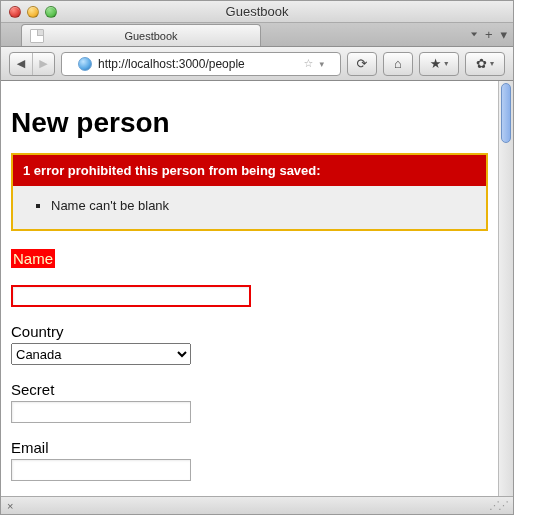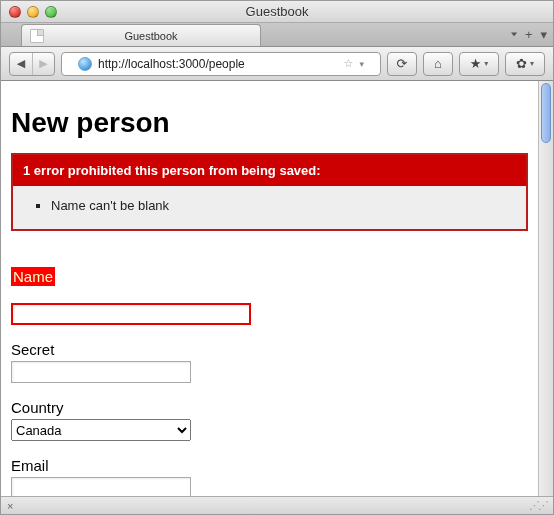--- a/index.html
+++ b/index.html
@@ -1,19 +1,19 @@
 <!DOCTYPE html>
 <html><head>
 <meta charset="utf-8">
 <style>
   * { box-sizing: border-box; }
   html, body { margin: 0; padding: 0; font-family: "Lucida Grande", Arial, sans-serif; font-size: 13px; }
   body { background: #fff; }
 
-  .window { width: 554px; height: 515px; background: #fff; border: 1px solid #999; position: relative; display: flex; flex-direction: column; }
+  .window { width: 514px; height: 515px; background: #fff; border: 1px solid #999; position: relative; display: flex; flex-direction: column; }
 
   .titlebar { height: 22px; background: linear-gradient(#ededed, #d6d6d6); border-bottom: 1px solid #aaa; display: flex; align-items: center; position: relative; }
   .traffic { display: flex; gap: 6px; margin-left: 8px; }
   .tl { width: 12px; height: 12px; border-radius: 50%; border: 0.5px solid rgba(0,0,0,0.25); box-shadow: inset 0 1px 0 rgba(255,255,255,0.3); }
   .tl-close { background: radial-gradient(circle at 35% 30%, #ff8b82, #e0443e 60%, #b02a24); }
   .tl-min   { background: radial-gradient(circle at 35% 30%, #ffe08a, #f6b93b 60%, #c28910); }
   .tl-zoom  { background: radial-gradient(circle at 35% 30%, #98e08e, #5ec353 60%, #2d8a26); }
   .titletext { position: absolute; left: 0; right: 0; text-align: center; font-size: 13px; color: #333; text-shadow: 0 1px 0 rgba(255,255,255,0.6); pointer-events: none; }
 
   .tabstrip { height: 24px; background: linear-gradient(#c9c9c9, #b8b8b8); border-bottom: 1px solid #8f8f8f; display: flex; align-items: flex-end; position: relative; padding-left: 20px; }
@@ -37,21 +37,21 @@
   .iconbtn.split { width: 40px; }
   .iconbtn .chev { font-size: 8px; margin-left: 3px; color: #666; }
 
   .content-area { flex: 1; position: relative; overflow: hidden; display: flex; }
   .page { flex: 1; overflow: auto; padding: 22px 10px 10px 10px; }
   .vscroll { width: 15px; background: linear-gradient(to right, #eee, #ddd); border-left: 1px solid #bbb; position: relative; }
   .vscroll .thumb { position: absolute; top: 2px; left: 2px; right: 2px; height: 60px; background: linear-gradient(to right, #b4cdf3, #8bb0ea); border: 1px solid #6f93c8; border-radius: 7px; }
 
   .h1 { font-size: 28px; font-weight: bold; font-family: Arial, sans-serif; margin: 4px 0 14px 0; color: #000; }
 
-  .errbox { border: 2px solid #b91c1c; margin-bottom: 36px; }
+  .errbox { border: 2px solid #eab308; margin-bottom: 18px; }
   .errhead { background: #cc0000; color: #fff; font-weight: bold; padding: 8px 10px; font-size: 13px; }
   .errbody { background: #eee; padding: 10px 10px 14px 10px; }
   .errbody ul { margin: 0; padding-left: 28px; }
   .errbody li { list-style: square; font-size: 13px; color: #222; padding: 2px 0; }
 
   .field-row { margin-bottom: 16px; }
   .lbl { display: inline-block; font-size: 15px; font-family: Arial, sans-serif; color: #000; margin-bottom: 3px; }
   .lbl.err { background: #ff0000; color: #fef9c3; padding: 1px 2px; }
   .txt { display: block; height: 22px; width: 180px; border: 1px solid #aaa; background: #fff; padding: 2px 4px; font-size: 13px; box-shadow: inset 1px 1px 2px rgba(0,0,0,0.08); }
   .txt.err { width: 240px; border: 2px solid #eb0000; }
@@ -127,29 +127,29 @@
         </div>
       </div>
 
       <div class="field-row">
         <span class="lbl err">Name</span><br>
         <div style="height:14px"></div>
         <input class="txt err" value="" style="">
       </div>
 
       <div class="field-row">
-        <span class="lbl">Secret</span><br>
-        <input class="txt" type="password" value="" style="">
-      </div>
-
-      <div class="field-row">
         <span class="lbl">Country</span><br>
         <select class="sel">
           <option selected="">Canada</option>
         </select>
+      </div>
+
+      <div class="field-row">
+        <span class="lbl">Secret</span><br>
+        <input class="txt" type="password" value="" style="">
       </div>
 
       <div class="field-row">
         <span class="lbl">Email</span><br>
         <input class="txt" value="" style="">
       </div>
 
     </div>
     <div class="vscroll">
       <div class="thumb"></div>

